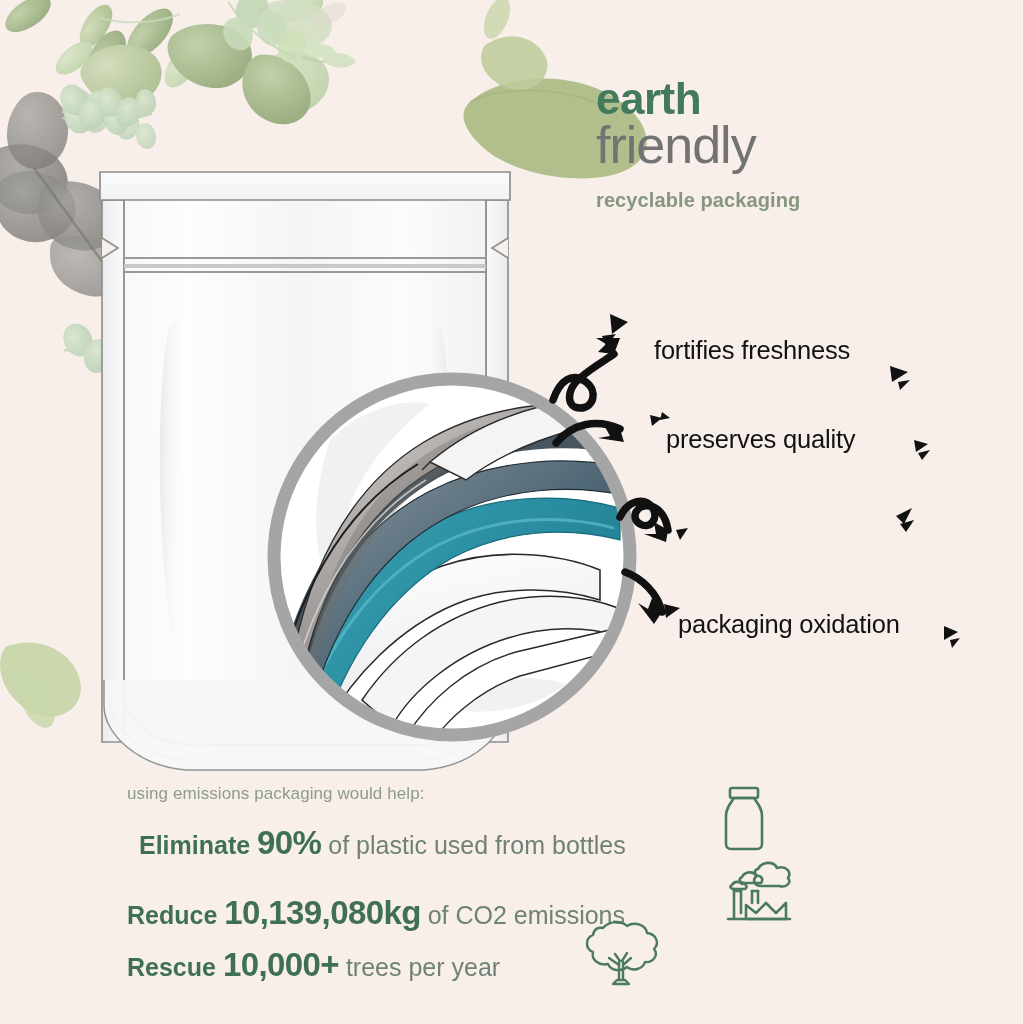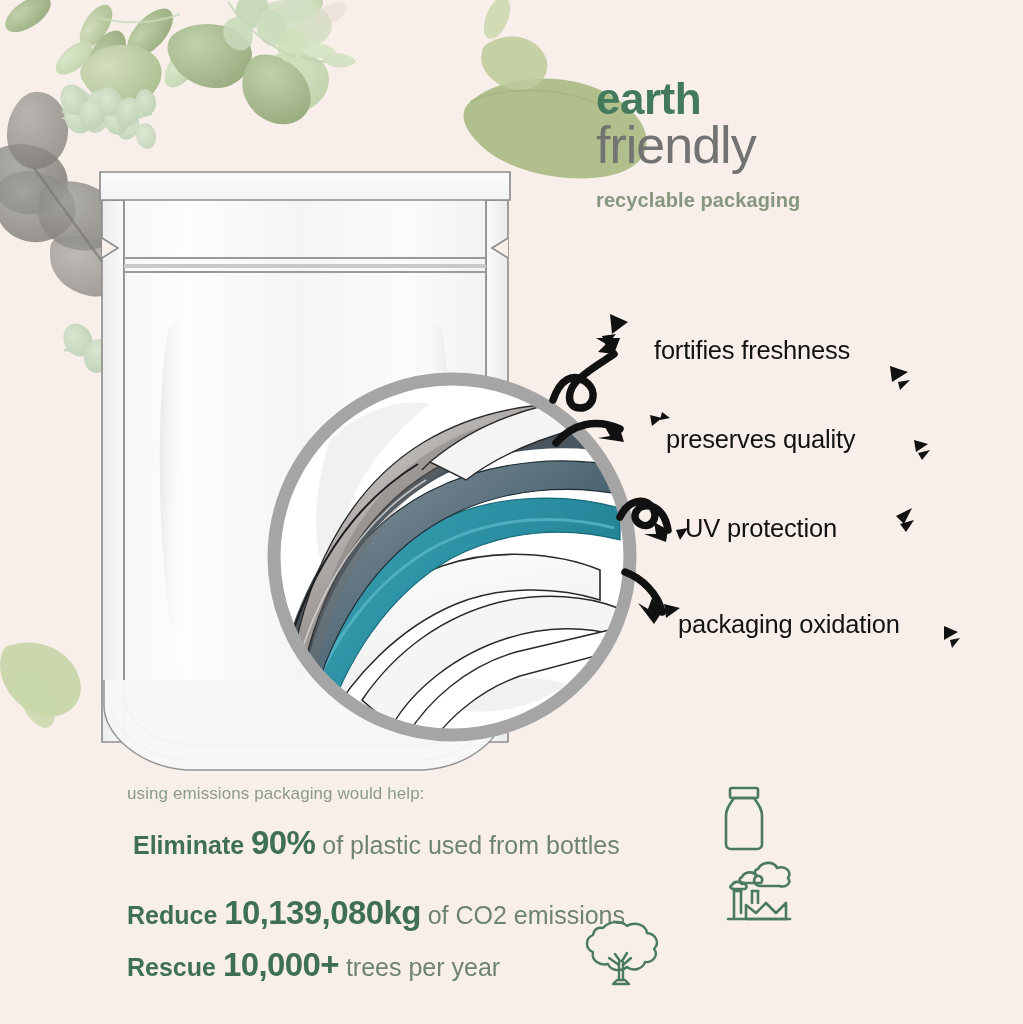--- a/index.html
+++ b/index.html
@@ -78,21 +78,21 @@
     font-size: 17px;
     color: #8d9b8f;
     letter-spacing: 0.1px;
   }
   .stat-row {
     position: absolute;
     white-space: nowrap;
     font-size: 25px;
     color: #6f8275;
   }
-  #stat-0 { left: 133px; top: 824px; }
+  #stat-0 { left: 139px; top: 824px; }
   #stat-1 { left: 127px; top: 886px; margin-top: 8px; }
   #stat-2 { left: 127px; top: 946px; text-align: center; }
 
   .stat-verb {
     font-weight: bold;
     color: #3f7057;
     font-size: 25px;
   }
   .stat-value {
     font-weight: bold;
@@ -414,21 +414,20 @@
   </svg>
 
   <div class="headline">
     <span class="word-earth">earth</span>
     <span class="word-friendly">friendly</span>
     <span class="sub">recyclable packaging</span>
   </div>
 
   <div class="callout" id="callout-0">fortifies freshness</div>
   <div class="callout" id="callout-1">preserves quality</div>
-  <div class="callout" id="callout-2">UV protection</div>
   <div class="callout" id="callout-3">packaging oxidation</div>
 
   <svg class="accents" width="1023" height="1024" viewBox="0 0 1023 1024">
     <g fill="none" stroke="#111111" stroke-width="7.5" stroke-linecap="round">
 
       <path d="M 553 400 C 560 380 572 372 586 382 C 598 391 594 408 580 408 C 566 408 566 390 580 378 C 594 366 606 360 614 354"></path>
 
       <path d="M 556 443 C 572 424 596 418 620 429"></path>
 
       <path d="M 620 517 C 628 500 644 497 652 507 C 660 518 650 530 640 524 C 630 518 636 504 650 506 C 660 508 666 518 668 530"></path>

